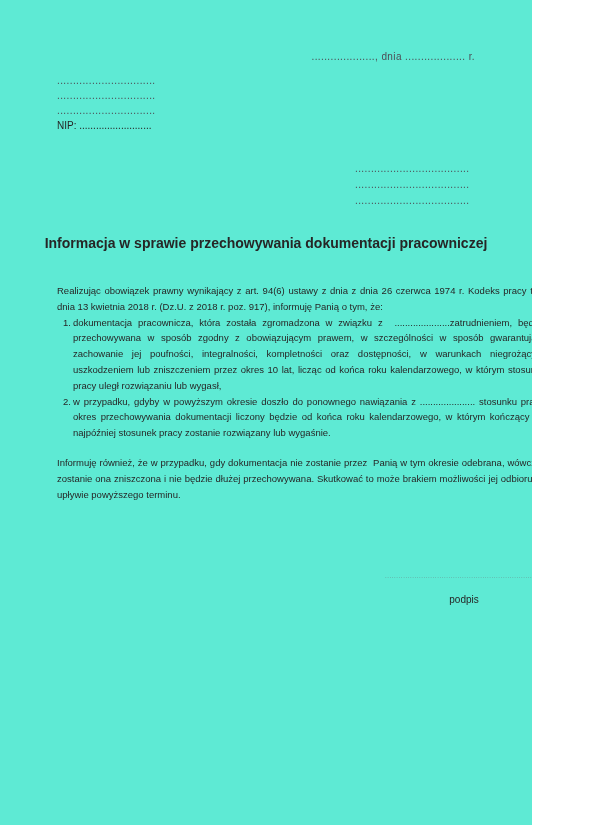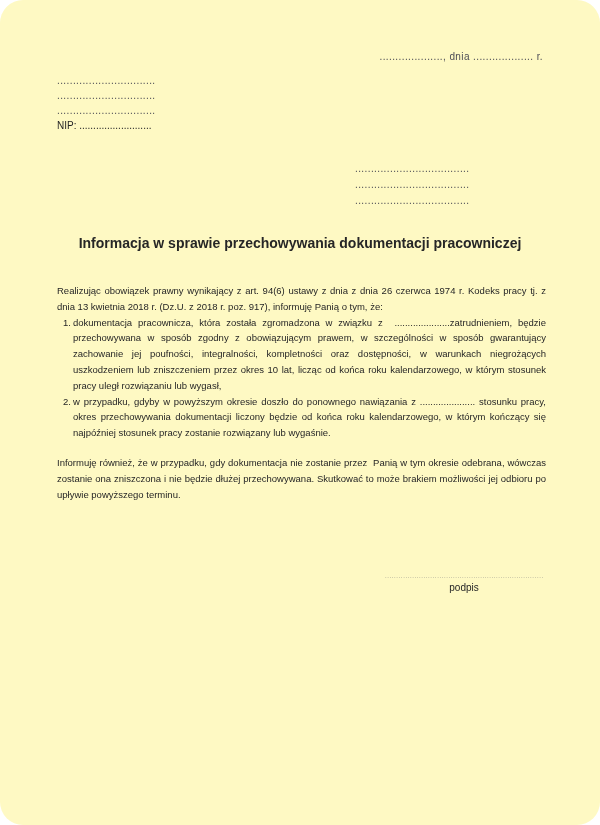--- a/index.html
+++ b/index.html
@@ -1,24 +1,23 @@
 <!DOCTYPE html>
 <html lang="pl"><head>
 <meta charset="utf-8">
 <style>
   html, body { margin: 0; padding: 0; background: #ffffff; }
   .page {
     position: relative;
-    width: 600px;
+    width: 532px;
     height: 825px;
-    background: #fef9c3;
+    background: #5eead4;
     font-family: "Liberation Sans", sans-serif;
     color: #262626;
     overflow: hidden;
-    border-radius: 23px;
   }
   .dots { color: #4d4d55; letter-spacing: 0.4px; }
 
   .date-line {
     position: absolute;
     top: 51px;
     right: 57px;
     font-size: 10px;
     white-space: nowrap;
   }
@@ -70,21 +69,21 @@
   }
   .signature-line {
     display: block;
     font-size: 6px;
     letter-spacing: 0.6px;
     color: #6b6b72;
     white-space: nowrap;
     overflow: hidden;
     line-height: 8px;
   }
-  .signature-label { display: block; margin-top: 2px; }
+  .signature-label { display: block; margin-top: 14px; }
 </style>
 </head>
 <body>
 
 <div class="page">
 
   <div class="date-line dots">...................., dnia ................... r.</div>
 
   <div class="sender-block">
     <div class="dots">...............................</div>

